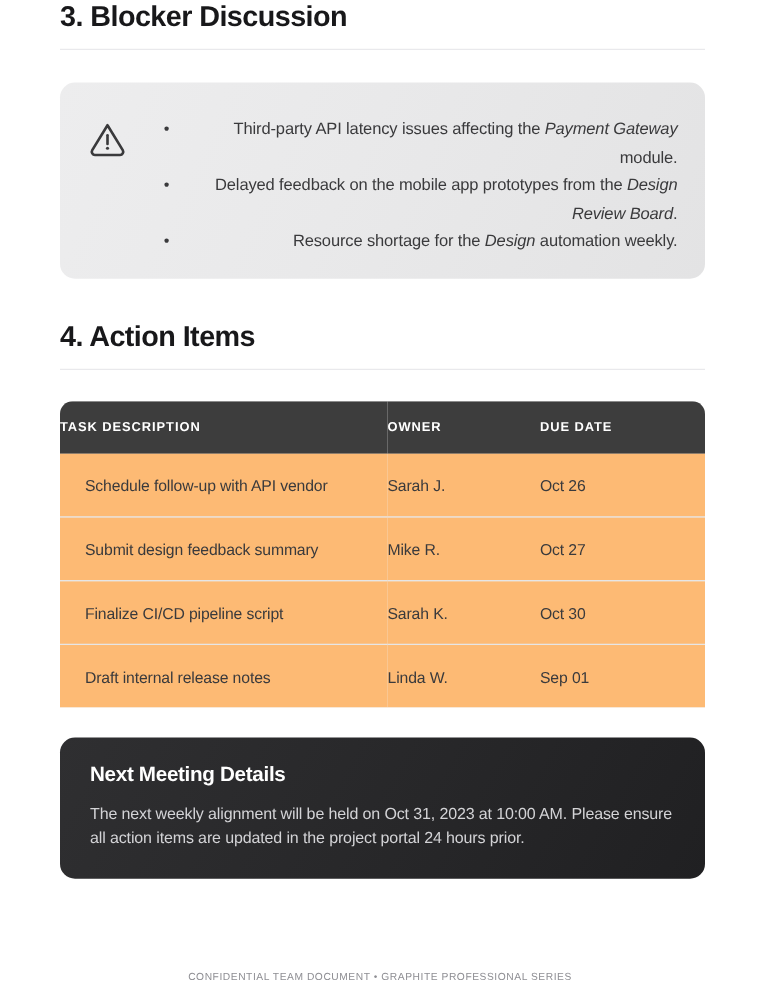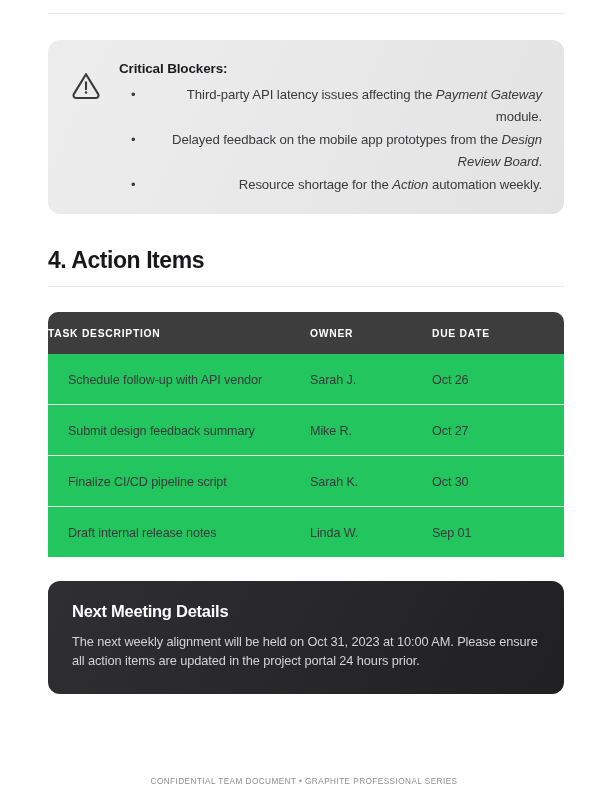--- a/index.html
+++ b/index.html
@@ -113,21 +113,21 @@
   table.actions thead th.c1 { width: 262px; }
   table.actions thead th.c2 { width: 122px; }
   table.actions thead th.c3 { width: 132px; }
   table.actions tbody td {
     font-size: 12.6px;
     color: #3a3a3c;
     letter-spacing: -0.1px;
     padding: 17px 0 16px 0;
     height: 17px;
     border-bottom: 1px solid #e6e6e6;
-    background: #22c55e;
+    background: #fdba74;
     vertical-align: middle;
   }
   table.actions tbody td.c1 { padding-left: 20px; }
   table.actions tbody tr:last-child td { border-bottom: none; }
 
   
   .meeting-card {
     margin-top: 24px;
     border-radius: 12px;
     background: linear-gradient(120deg, #2f2f31 0%, #272729 55%, #202022 100%);
@@ -160,36 +160,36 @@
     letter-spacing: 0.45px;
     color: #8e8e93;
   }
 </style>
 </head>
 <body>
 
 <div class="page">
 
   <div>
+    <h2 class="section-heading">3. Blocker Discussion</h2>
     <div class="heading-rule"></div>
 
     <div class="blocker-card">
       <div class="warn-icon">
         <svg width="32" height="32" viewBox="0 0 32 32" fill="none">
           <path d="M16 5.2 L28.2 25.1 a2.6 2.6 0 0 1 -2.2 3.9 H6 a2.6 2.6 0 0 1 -2.2 -3.9 Z" stroke="#3a3a3c" stroke-width="2.1" stroke-linejoin="round" fill="none"></path>
           <line x1="16" y1="13.2" x2="16" y2="20.2" stroke="#3a3a3c" stroke-width="2.1" stroke-linecap="round"></line>
           <circle cx="16" cy="23.6" r="1.25" fill="#3a3a3c"></circle>
         </svg>
       </div>
       <div class="blocker-body">
-        <div class="blocker-title">Critical Blockers:</div>
         <ul class="blocker-list" id="blocker-list">
             <li><span>Third-party API latency issues affecting the </span><span class="em">Payment Gateway</span><span> module.</span></li>
             <li><span>Delayed feedback on the mobile app prototypes from the </span><span class="em">Design Review Board</span><span>.</span></li>
-            <li><span>Resource shortage for the </span><span class="em">Action</span><span> automation weekly.</span></li>
+            <li><span>Resource shortage for the </span><span class="em">Design</span><span> automation weekly.</span></li>
           </ul>
       </div>
     </div>
   </div>
 
   <div class="section-2">
     <h2 class="section-heading">4. Action Items</h2>
     <div class="heading-rule"></div>
 
     <div class="table-wrap">

